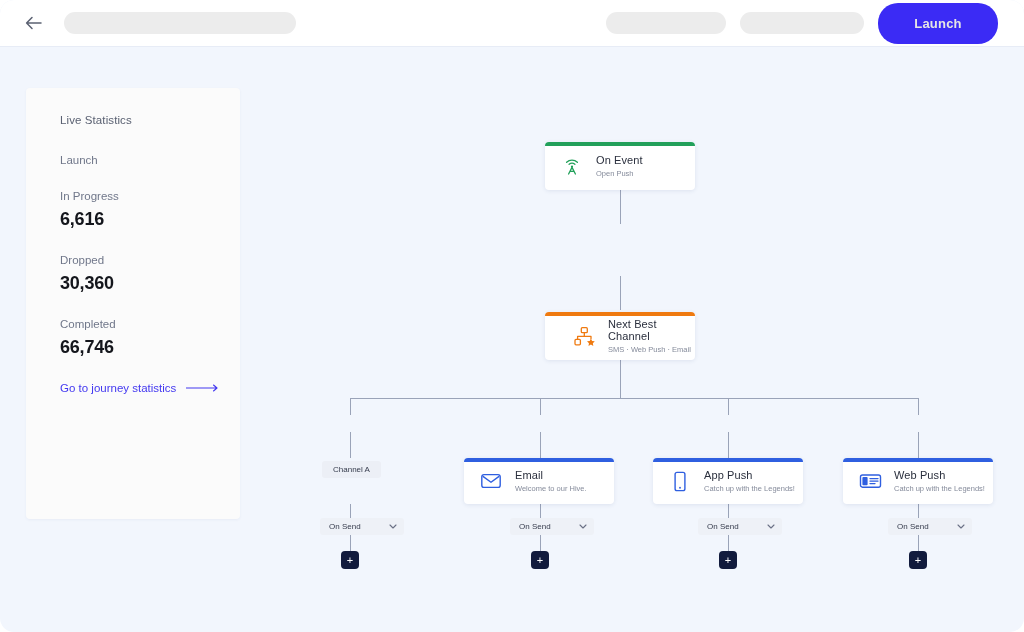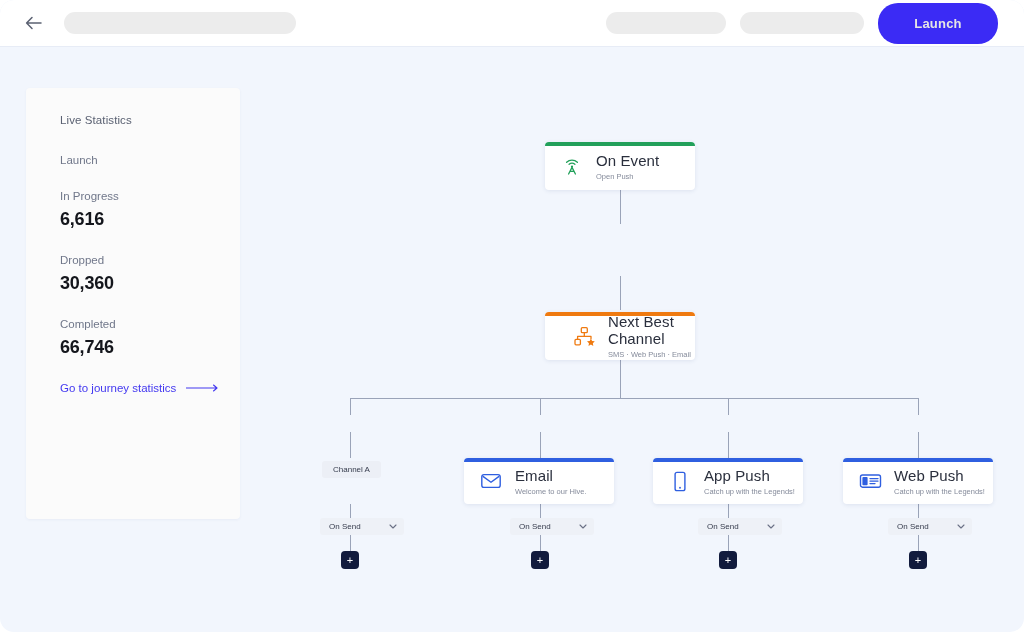--- a/index.html
+++ b/index.html
@@ -116,21 +116,21 @@
     border-top-left-radius: 4px;
     border-top-right-radius: 4px;
   }
   .node-icon {
     width: 26px; height: 26px; margin-left: 14px;
     display: flex; align-items: center; justify-content: center;
     flex: 0 0 26px;
   }
   .node-text { margin-left: 11px; }
   .node-title {
-    font-size: 15px;
+    font-size: 11px;
     color: #2a2f3d;
     letter-spacing: .1px;
   }
   .node-sub {
     font-size: 7.5px;
     color: #858b9b;
     margin-top: 3px;
   }
 
   .trunk-node { left: 545px; width: 150px; height: 48px; }

